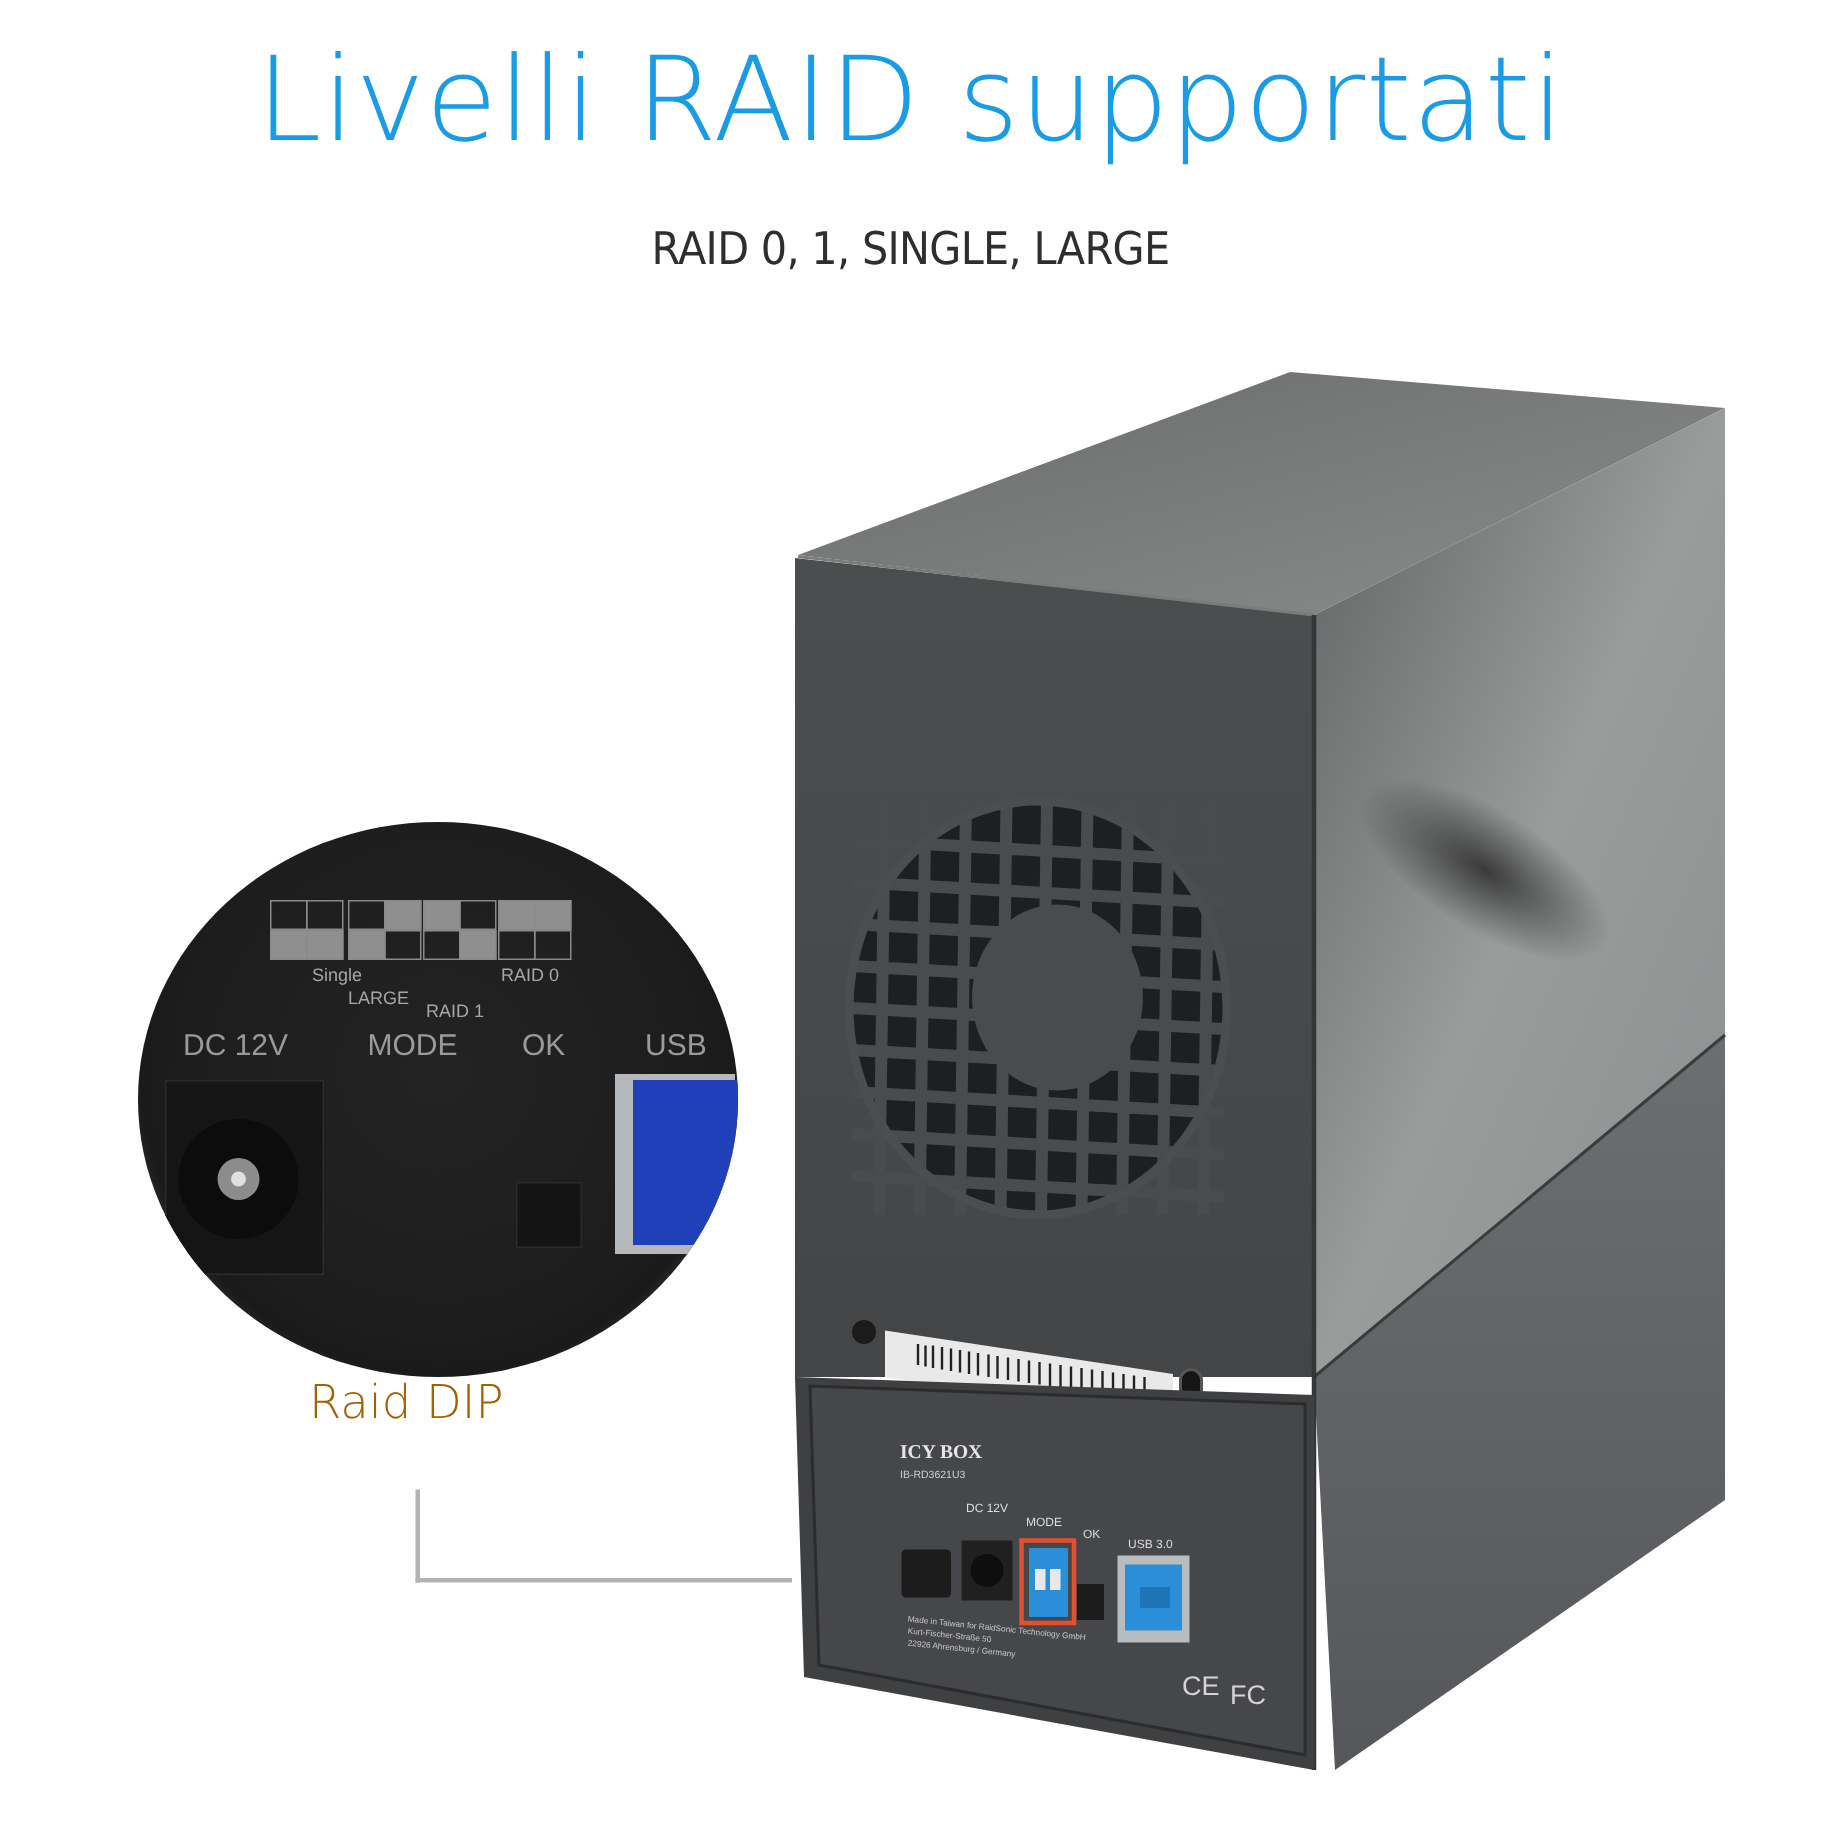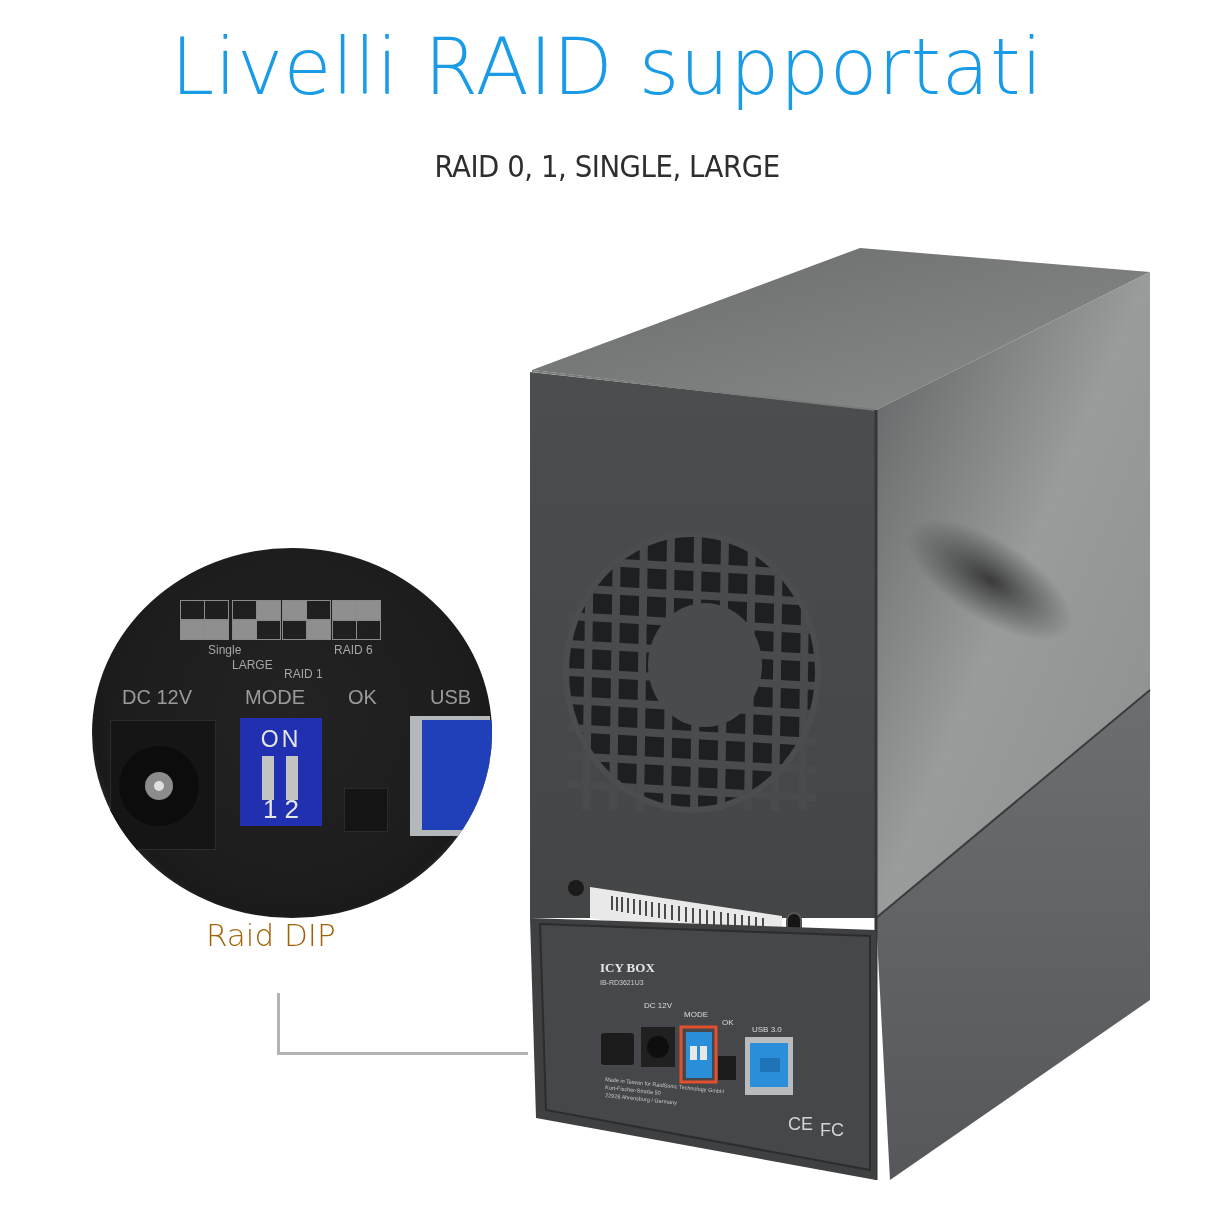--- a/index.html
+++ b/index.html
@@ -180,39 +180,33 @@
     </div>
     <div>
       <div class="mode-cell" style="left:240px;top:52px;background:#8f8f8f;"></div>
       <div class="mode-cell" style="left:264px;top:52px;background:#8f8f8f;"></div>
       <div class="mode-cell" style="left:240px;top:72px;"></div>
       <div class="mode-cell" style="left:264px;top:72px;"></div>
     </div>
     <span class="mode-label" style="left:84px;margin-left:32px;">Single</span>
     <span class="mode-label" style="left:140px;margin-top:15px;">LARGE</span>
     <span class="mode-label" style="left:192px;margin-top:24px;">RAID 1</span>
-    <span class="mode-label" style="left:242px;">RAID 6</span>
+    <span class="mode-label" style="left:242px;">RAID 0</span>
 
     <span class="mag-port-label" style="left:30px;">DC 12V</span>
     <span class="mag-port-label" style="left:153px;">MODE</span>
     <span class="mag-port-label" style="left:256px;">OK</span>
     <span class="mag-port-label" style="left:338px;">USB</span>
 
     <div style="position:absolute;left:18px;top:172px;width:104px;height:128px;background:#151515;border:1px solid #2c2c2c;">
       <div style="position:absolute;left:8px;top:25px;width:80px;height:80px;border-radius:50%;background:#0c0c0c;"></div>
       <div style="position:absolute;left:34px;top:51px;width:28px;height:28px;border-radius:50%;background:#8c8c8c;"></div>
       <div style="position:absolute;left:43px;top:60px;width:10px;height:10px;border-radius:50%;background:#e0e0e0;"></div>
     </div>
 
-    <div style="position:absolute;left:148px;top:170px;width:82px;height:108px;background:#2030b0;">
-      <div style="position:absolute;left:0;top:8px;width:82px;text-align:center;font-size:23px;color:#e6e6e6;letter-spacing:3px;">ON</div>
-      <div style="position:absolute;left:22px;top:38px;width:12px;height:44px;background:#c4c4c4;"></div>
-      <div style="position:absolute;left:46px;top:38px;width:12px;height:44px;background:#c4c4c4;"></div>
-      <div style="position:absolute;left:0;top:76px;width:82px;text-align:center;font-size:26px;color:#e6e6e6;">1 2</div>
-    </div>
 
     <div style="position:absolute;left:252px;top:240px;width:42px;height:42px;background:#141414;border:1px solid #2a2a2a;"></div>
 
     <div style="position:absolute;left:318px;top:168px;width:80px;height:120px;background:#b5b8bb;">
       <div style="position:absolute;left:12px;top:4px;width:70px;height:110px;background:#1f40b8;"></div>
     </div>
   </div>
 </div>
 
 <div class="abs raid-dip">Raid DIP</div>

